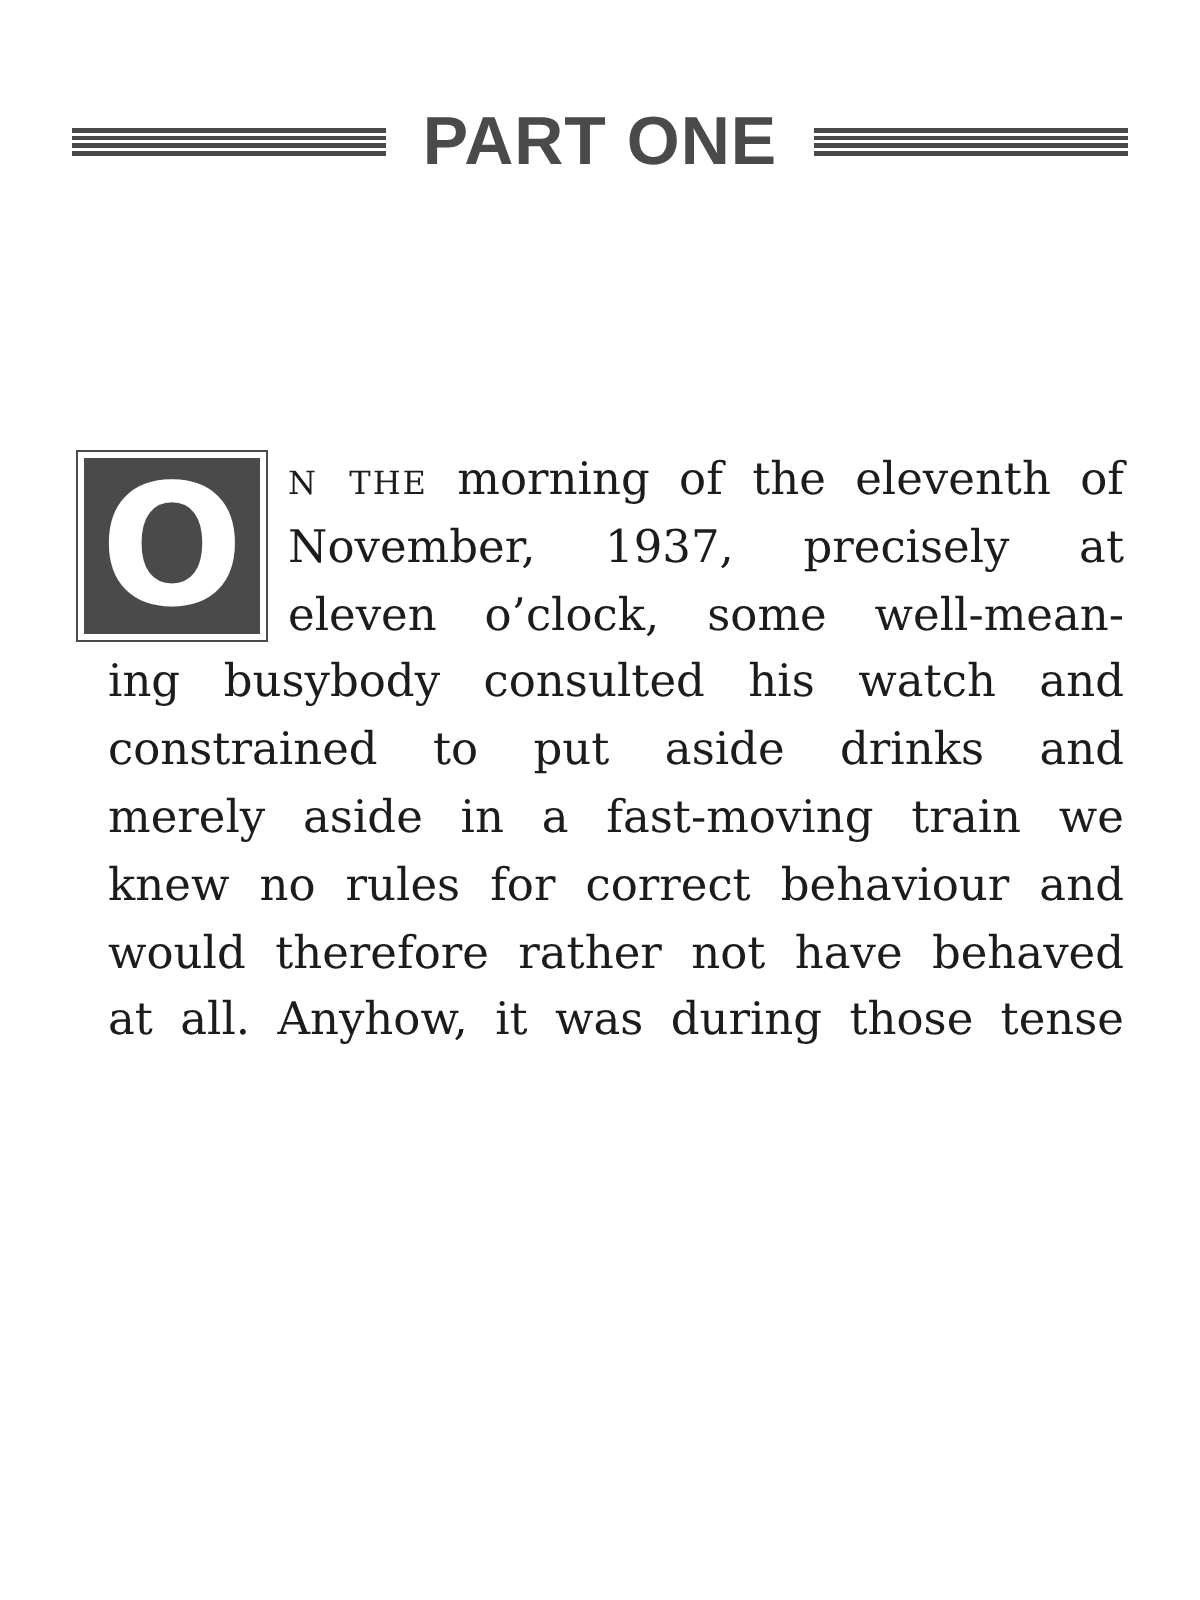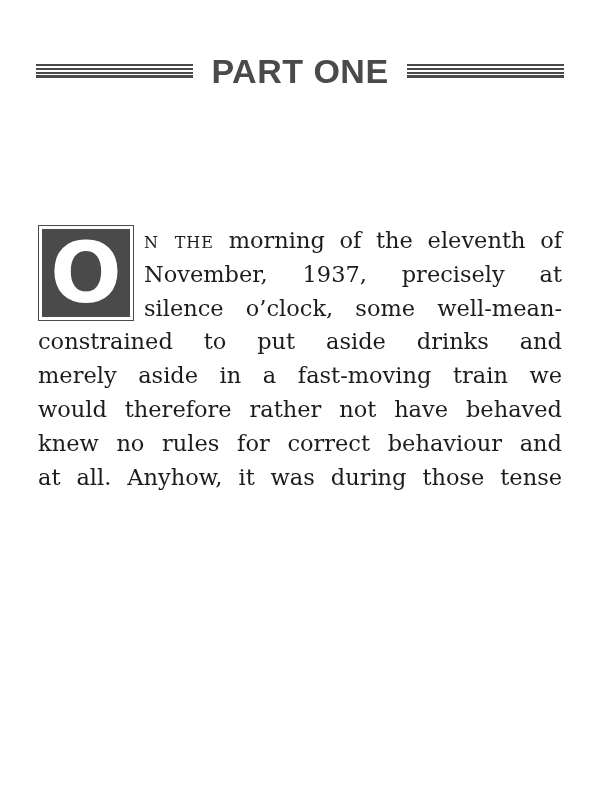--- a/index.html
+++ b/index.html
@@ -39,21 +39,21 @@
   .dropcap-inner{
     width:88px; height:88px; background:var(--dropcap-bg);
     display:flex; align-items:center; justify-content:center;
   }
   .dropcap-inner span{
     font-family:"DejaVu Sans", sans-serif; font-weight:bold;
     font-size:84px; line-height:88px; color:#ffffff;
   }
   .tline{
     text-align:justify; text-align-last:justify;
-    line-height:33.8px; white-space:normal; hyphens:none;
+    line-height:33.8px; white-space:normal; hyphens:none;padding-left:16px;
   }
   .sc{ font-variant:small-caps; letter-spacing:1px; }
 
   
   .pct{
     position:absolute; left:36px; top:762px;
     font-family:"Liberation Sans", sans-serif; font-weight:bold;
     font-size:16px; color:var(--bar);
   }
   .caret{
@@ -87,25 +87,26 @@
 
   <div class="content">
     <div class="dropcap-outer">
       <div class="dropcap-inner">
         <span>O</span>
       </div>
     </div>
     <div id="lines">
         <div class="tline"><span class="sc">n the</span> morning of the eleventh of</div>
         <div class="tline">November, 1937, precisely at</div>
-        <div class="tline">silence o’clock, some well-mean-</div>
+        <div class="tline">eleven o’clock, some well-mean-</div>
+        <div class="tline">ing busybody consulted his watch and</div>
         <div class="tline">constrained to put aside drinks and</div>
         <div class="tline">merely aside in a fast-moving train we</div>
+        <div class="tline">knew no rules for correct behaviour and</div>
         <div class="tline">would therefore rather not have behaved</div>
-        <div class="tline">knew no rules for correct behaviour and</div>
         <div class="tline">at all. Anyhow, it was during those tense</div>
       </div>
   </div>
 
   <div class="pct">1%</div>
   <div class="caret"></div>
   <div class="bar">
     <div class="fill" style="width: 1%;"></div>
   <span class="tick" style="left: 19.6%;"></span>
       <span class="tick" style="left: 48.3%;"></span>

